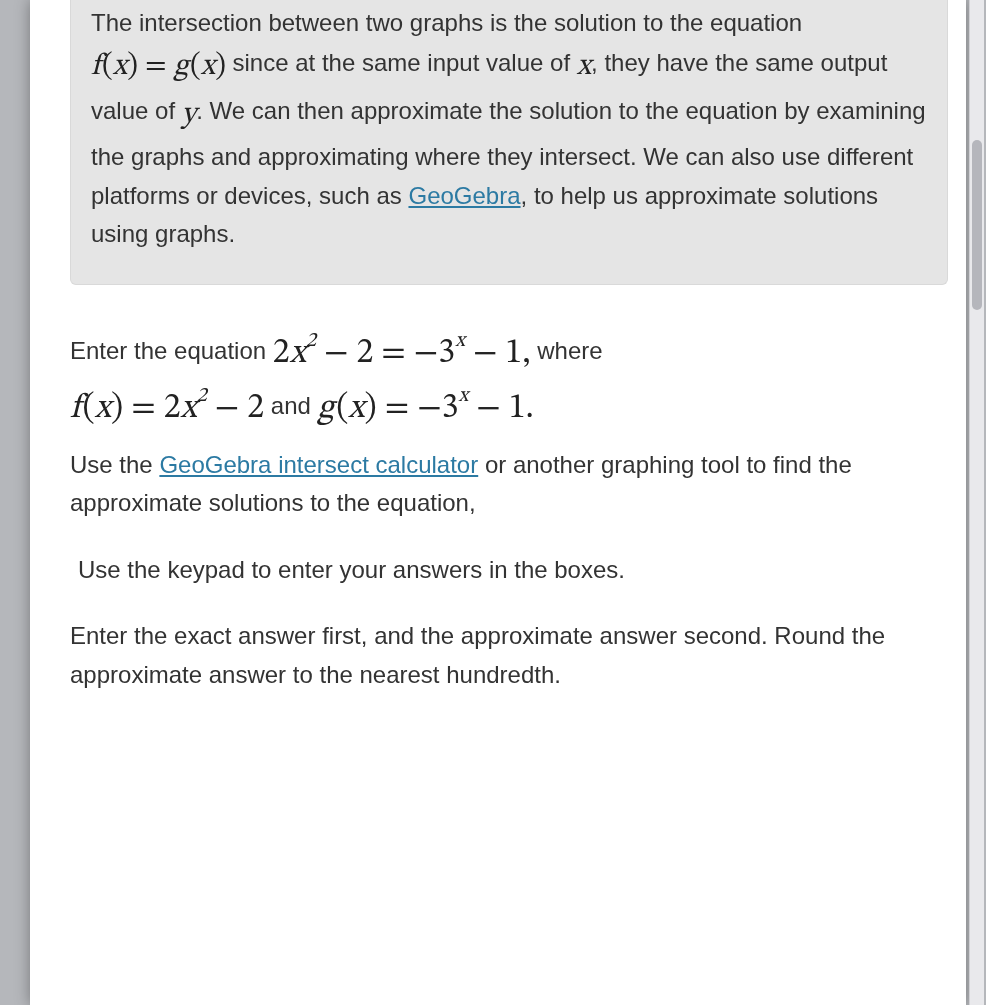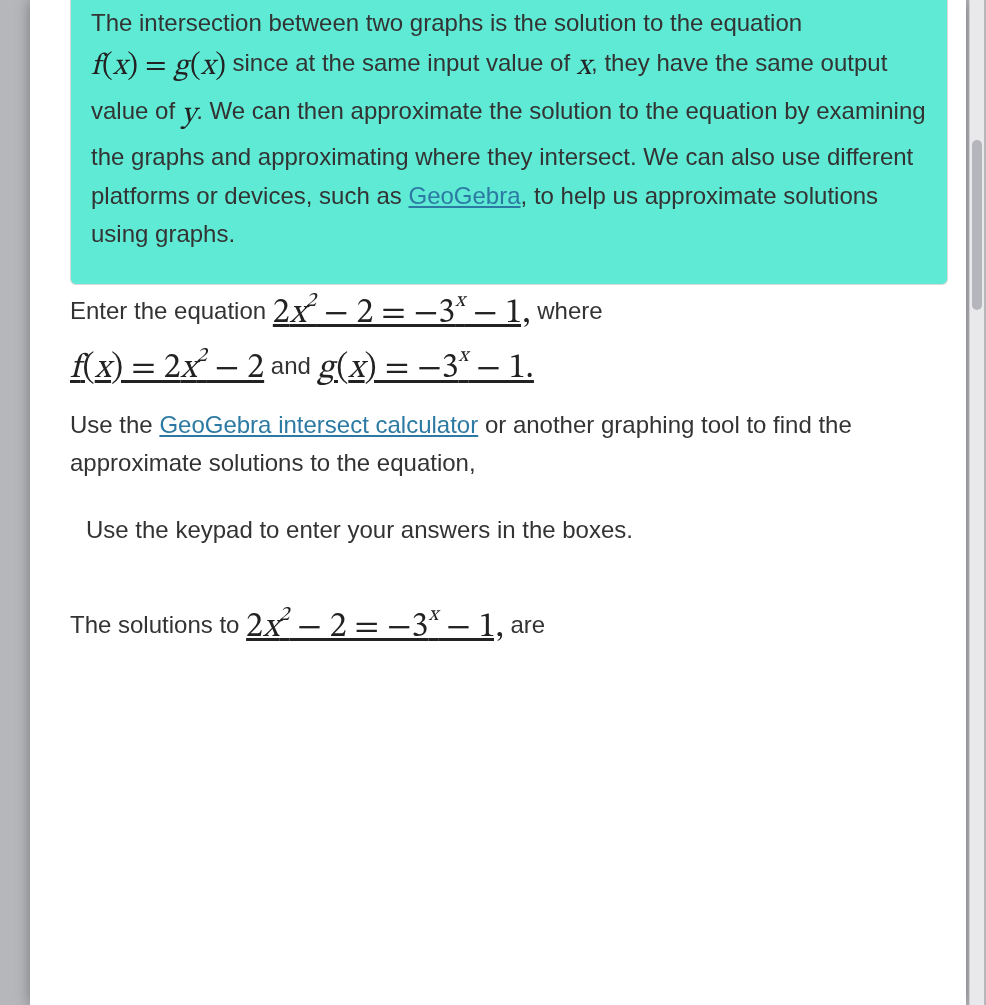--- a/index.html
+++ b/index.html
@@ -24,21 +24,22 @@
     background: #ffffff;
     box-shadow: 0 0 14px rgba(0,0,0,0.35);
     padding: 0 18px 20px 40px;
     box-sizing: border-box;
   }
   .intro-box {
     border: 1px solid #d9d9d9;
     border-top: none;
     border-radius: 0 0 6px 6px;
     padding: 4px 20px 30px 20px;
-    background: #5eead4;
+    margin-bottom: 40px;
+    background: #e5e5e5;
   }
   .body-text {
     font-size: 24px;
     line-height: 1.6;
     color: #333;
   }
   .link {
     color: #2c7aa3;
     text-decoration: underline;
     cursor: pointer;
@@ -48,21 +49,20 @@
     font-size: 30px;
     color: #222;
     white-space: nowrap;
   }
   .math .it { font-style: italic; }
   .math-lg {
     font-family: "Cambria Math", "STIX Two Math", "Latin Modern Math", Georgia, serif;
     font-size: 34px;
     color: #222;
     white-space: nowrap;
-    text-decoration: underline;
   }
   .math-lg .it { font-style: italic; }
   .math-lg .sup { font-size: 0.6em; vertical-align: 0.8em; font-style: italic; }
   .inline-math {
     display: inline-block;
     vertical-align: -3px;
   }
   .answer-box {
     display: inline-block;
     min-width: 34px;
@@ -132,33 +132,27 @@
 
     <div class="section">
       <p class="body-text" style="margin:0;">
         <span>Use the </span>
         <span class="link">GeoGebra intersect calculator</span>
         <span> or another graphing tool to find the approximate solutions to the equation,</span><br>
       </p>
     </div>
 
     <div class="section">
-      <p class="body-text" style="margin:16px;">Use the keypad to enter your answers in the boxes.</p>
+      <p class="body-text" style="margin:8px;">Use the keypad to enter your answers in the boxes.</p>
     </div>
 
+    <div class="section">
+      <p class="body-text" style="margin:0;">Enter the exact answer first, and the approximate answer second. Round the approximate answer to the nearest hundredth.</p>
+    </div>
 
-    <div class="section" style="margin-top:50px;">
-      <div class="body-text">
-        <span>The solutions to </span>
-        <span class="math-lg inline-math">
-          2<span class="it">x</span><span class="sup">2</span> − 2 = −3<span class="sup"><span class="it">x</span></span> − 1,
-        </span>
-        <span> are</span>
-      </div>
-    </div>
 
 
   </div>
 
   <div class="scrollbar">
     <div class="scroll-thumb"></div>
   </div>
 </div>
 
 </body></html>

